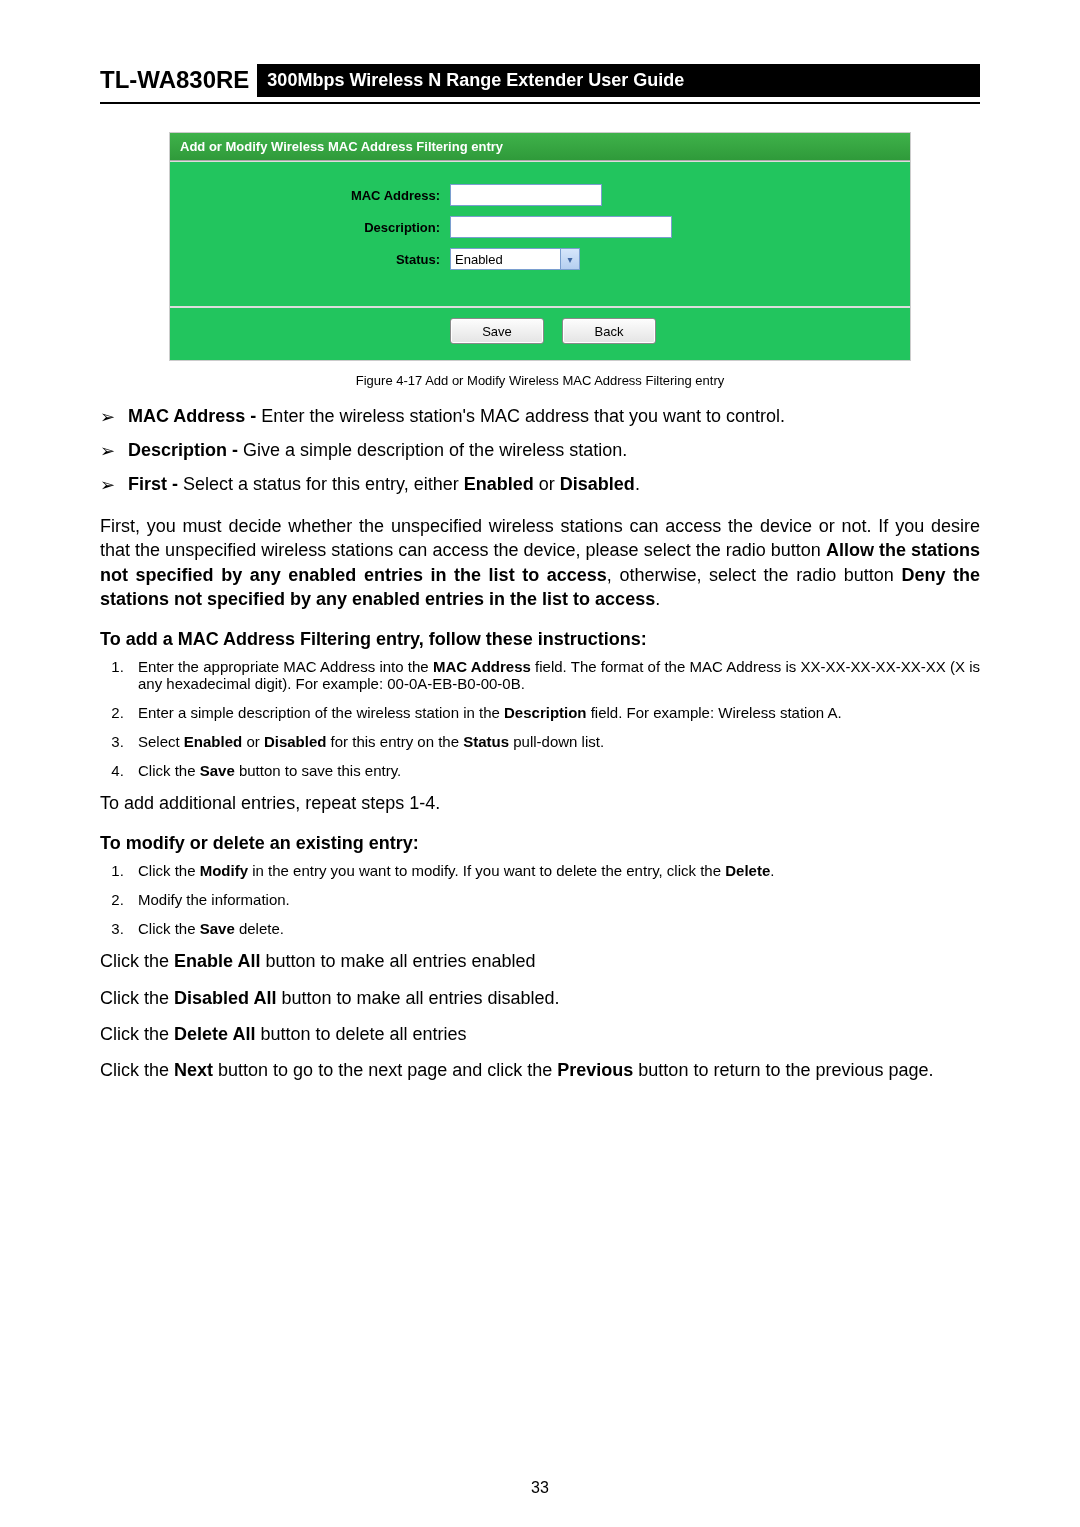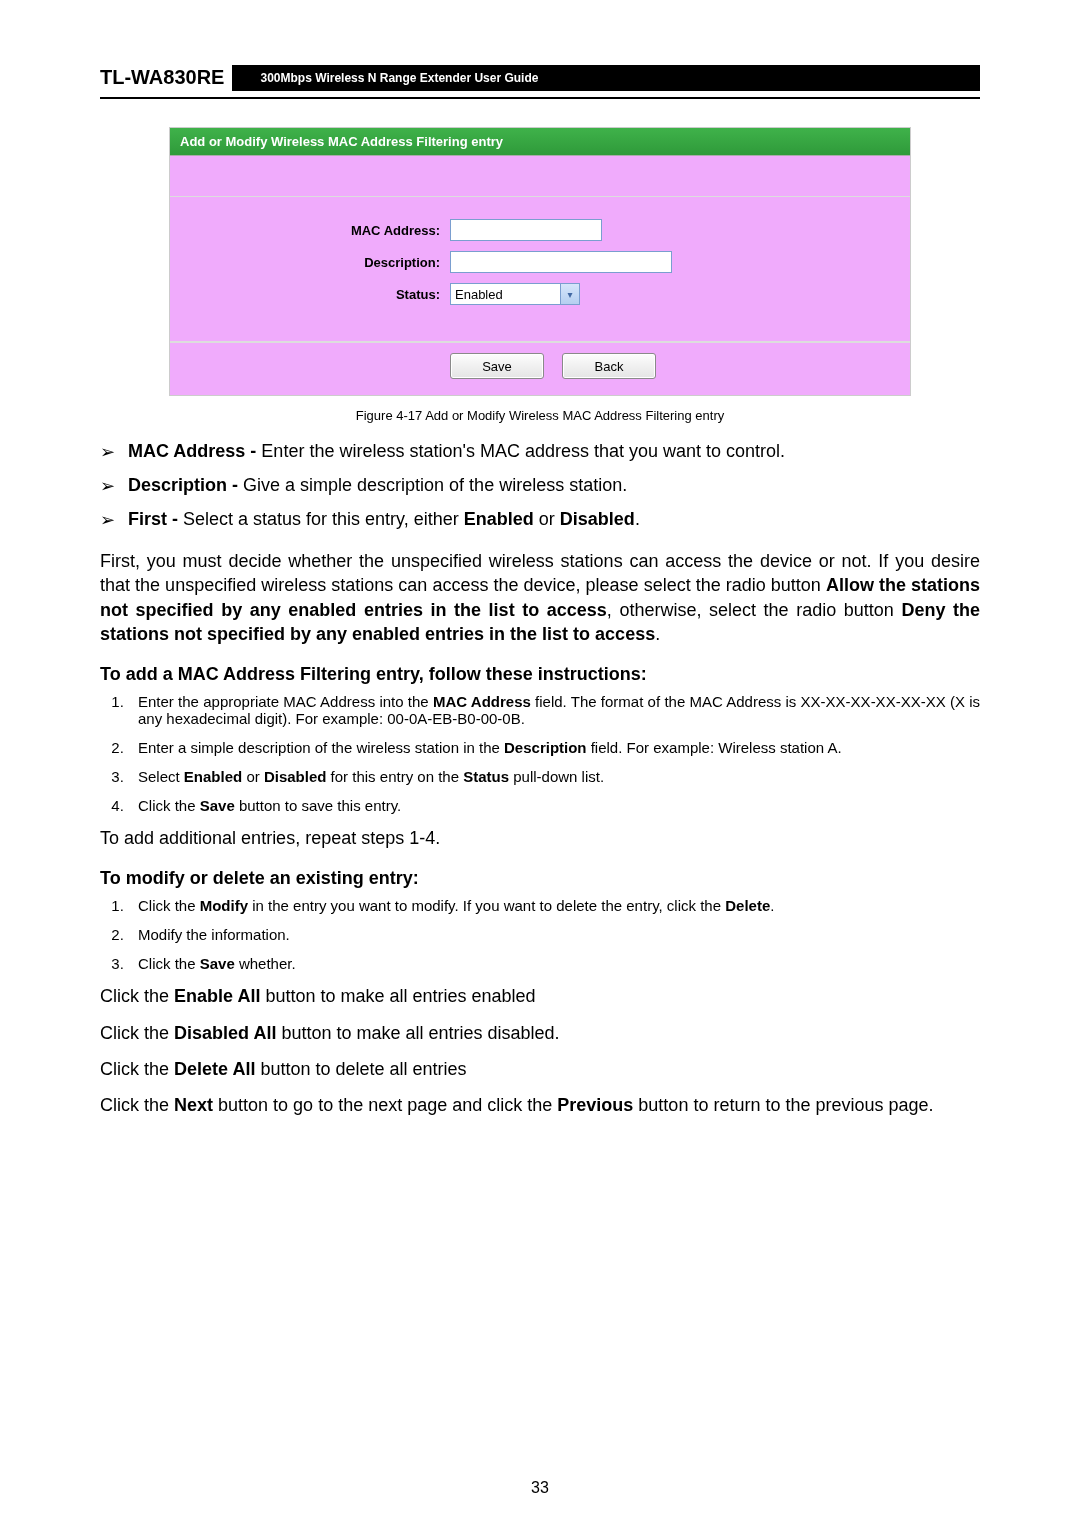--- a/index.html
+++ b/index.html
@@ -19,51 +19,50 @@
   }
   .header-bar {
     display: flex;
     align-items: center;
     border-bottom: 2px solid #000;
     padding-bottom: 2px;
     margin-bottom: 28px;
   }
   .header-left {
     font-weight: bold;
-    font-size: 20px;
+    font-size: 24px;
     padding: 6px 8px 6px 0;
   }
   .header-right {
     flex: 1;
     background: #000;
     color: #fff;
     font-weight: bold;
-    font-size: 12px;
-    padding: 6px 28px;
+    font-size: 18px;
+    padding: 6px 10px;
   }
   .screenshot {
     width: 740px;
     margin: 0 auto 12px auto;
     border: 1px solid #ccc;
-    background: #f0abfc;
+    background: #22c55e;
     font-family: Tahoma, Arial, sans-serif;
     font-size: 13px;
   }
   .ss-header {
     background: linear-gradient(#3fb24a, #2f9a3a);
     color: #fff;
     font-weight: bold;
     padding: 6px 10px;
     border-bottom: 1px solid #aaa;
   }
   .ss-body {
     border-top: 1px solid #ddd;
     border-bottom: 1px solid #ddd;
     padding: 22px 10px 26px 10px;
-    margin-top: 40px;
   }
   .ss-row {
     display: flex;
     align-items: center;
     margin-bottom: 10px;
   }
   .ss-label {
     width: 260px;
     text-align: right;
     font-weight: bold;
@@ -249,21 +248,21 @@
 
   <div class="heading-bold">To modify or delete an existing entry:</div>
   <ol class="numlist">
     <li>
       <span>Click the </span><b>Modify</b><span> in the entry you want to modify. If you want to delete the entry, click the </span><b>Delete</b><span>.</span>
     </li>
     <li>
       <span>Modify the information.</span>
     </li>
     <li>
-      <span>Click the </span><b>Save</b><span> whether.</span>
+      <span>Click the </span><b>Save</b><span> delete.</span>
     </li>
   </ol>
 
   <div class="body-text" style="margin-bottom:12px;">
     <span>Click the </span><b>Enable All</b><span> button to make all entries enabled</span>
   </div>
   <div class="body-text" style="margin-bottom:12px;">
     <span>Click the </span><b>Disabled All</b><span> button to make all entries disabled.</span>
   </div>
   <div class="body-text" style="margin-bottom:12px;">

